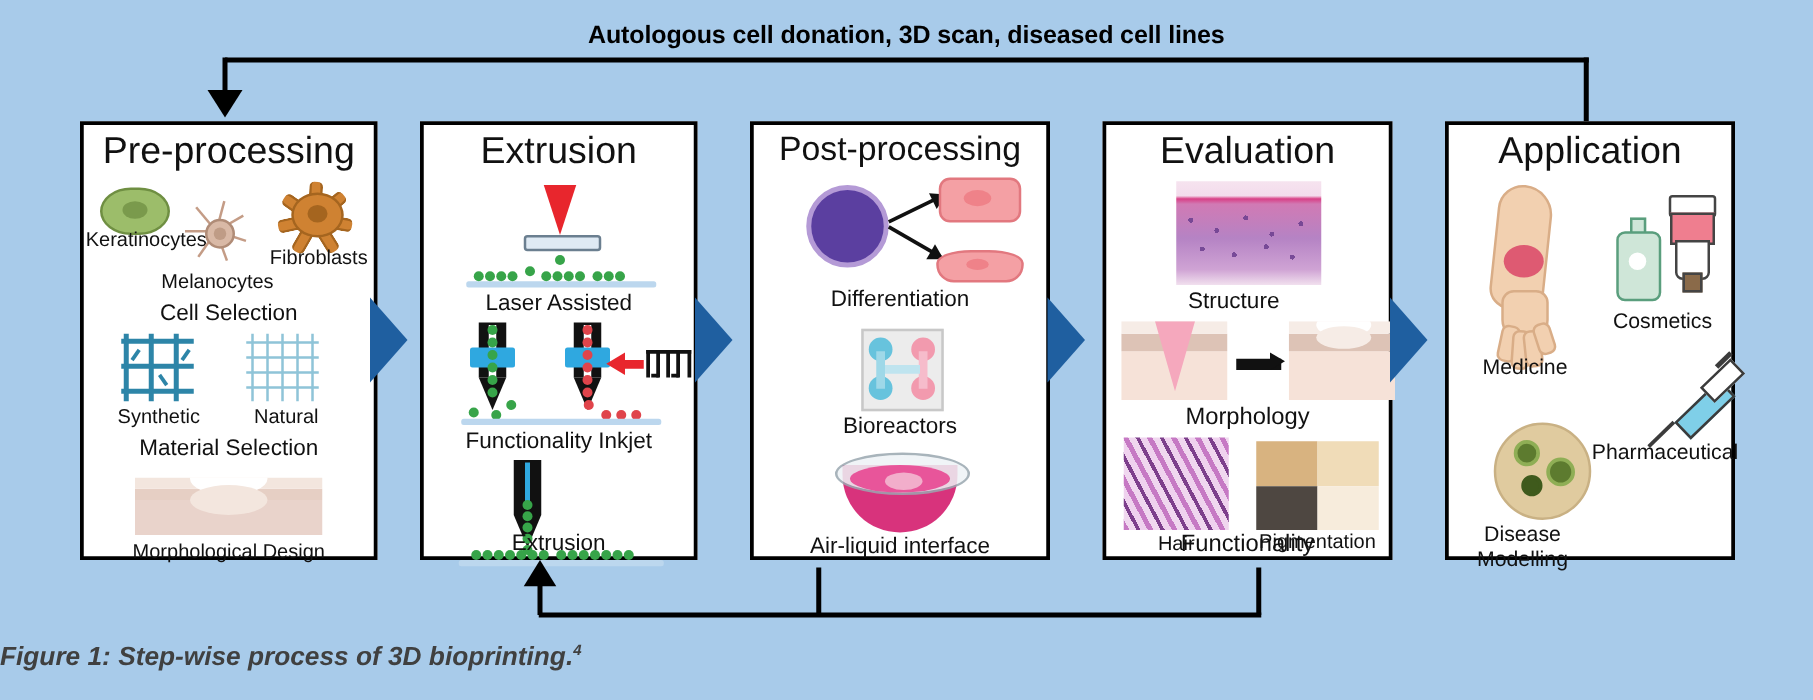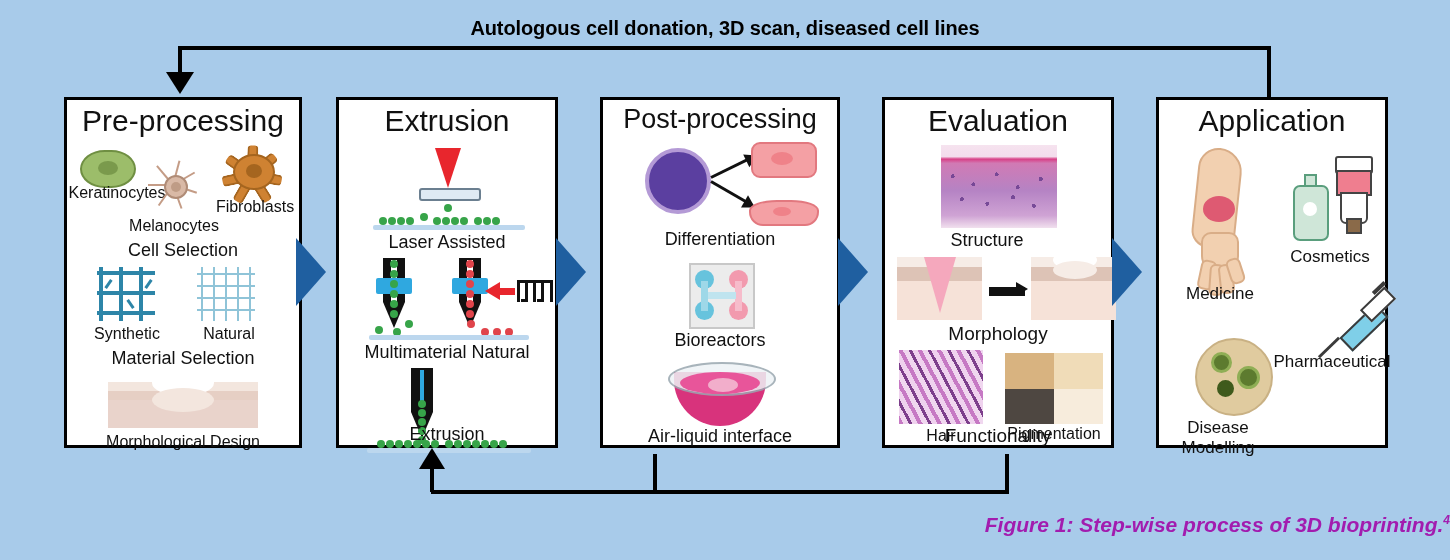--- a/index.html
+++ b/index.html
@@ -139,22 +139,22 @@
   .bottle{position:absolute;}
   .tube{position:absolute;}
   .syr{position:absolute;}
   .petri{position:absolute;width:74px;height:74px;border-radius:50%;
     background:#e0cb9f;border:2px solid #c9b184;}
   .petri i{position:absolute;border-radius:50%;background:#5d7b2f;
     border:3px solid #8fae55;}
 
   
   .figcap{
-    position:absolute;left:0;width:1450px;top:513px;text-align:right;
-    font-size:21px;font-weight:bold;font-style:italic;color:#a21caf;
+    position:absolute;left:0;width:1450px;top:513px;text-align:left;
+    font-size:21px;font-weight:bold;font-style:italic;color:#404040;
   }
   .figcap sup{font-size:12px;vertical-align:super;}
 </style>
 </head>
 <body>
 
 <div class="stage">
 
   <div class="top-caption">Autologous cell donation, 3D scan, diseased cell lines</div>
 
@@ -300,21 +300,21 @@
     <div style="position:absolute;left:36px;top:222px;">
       <div class="dot" style="left:0;top:4px;"></div>
         <div class="dot" style="left:18px;top:6px;"></div>
       <div class="dot" style="left:30px;top:-2px;"></div>
       <div class="dot r" style="left:92px;top:-2px;"></div>
         <div class="dot r" style="left:106px;top:6px;"></div>
       <div class="dot r" style="left:118px;top:6px;"></div>
         <div class="dot r" style="left:130px;top:6px;"></div>
     </div>
     <div class="substrate" style="left:30px;top:235px;width:160px;"></div>
-    <div class="cap b" style="position:absolute;left:0;top:243px;width:216px;font-size:18px;">Multimaterial Natural</div>
+    <div class="cap b" style="position:absolute;left:0;top:243px;width:216px;font-size:18px;">Functionality Inkjet</div>
 
     <div class="noz" style="left:72px;top:268px;">
       <div class="barrel"></div>
       <div class="col" style="background:#2fa8e0;left:9px;top:2px;width:4px;height:34px;"></div>
       <div class="tip"></div>
     </div>
     <div style="position:absolute;left:79px;top:300px;">
       <div class="dot" style="left:0;top:0;"></div>
         <div class="dot" style="left:0;top:9px;"></div>
       <div class="dot" style="left:0;top:18px;"></div>

